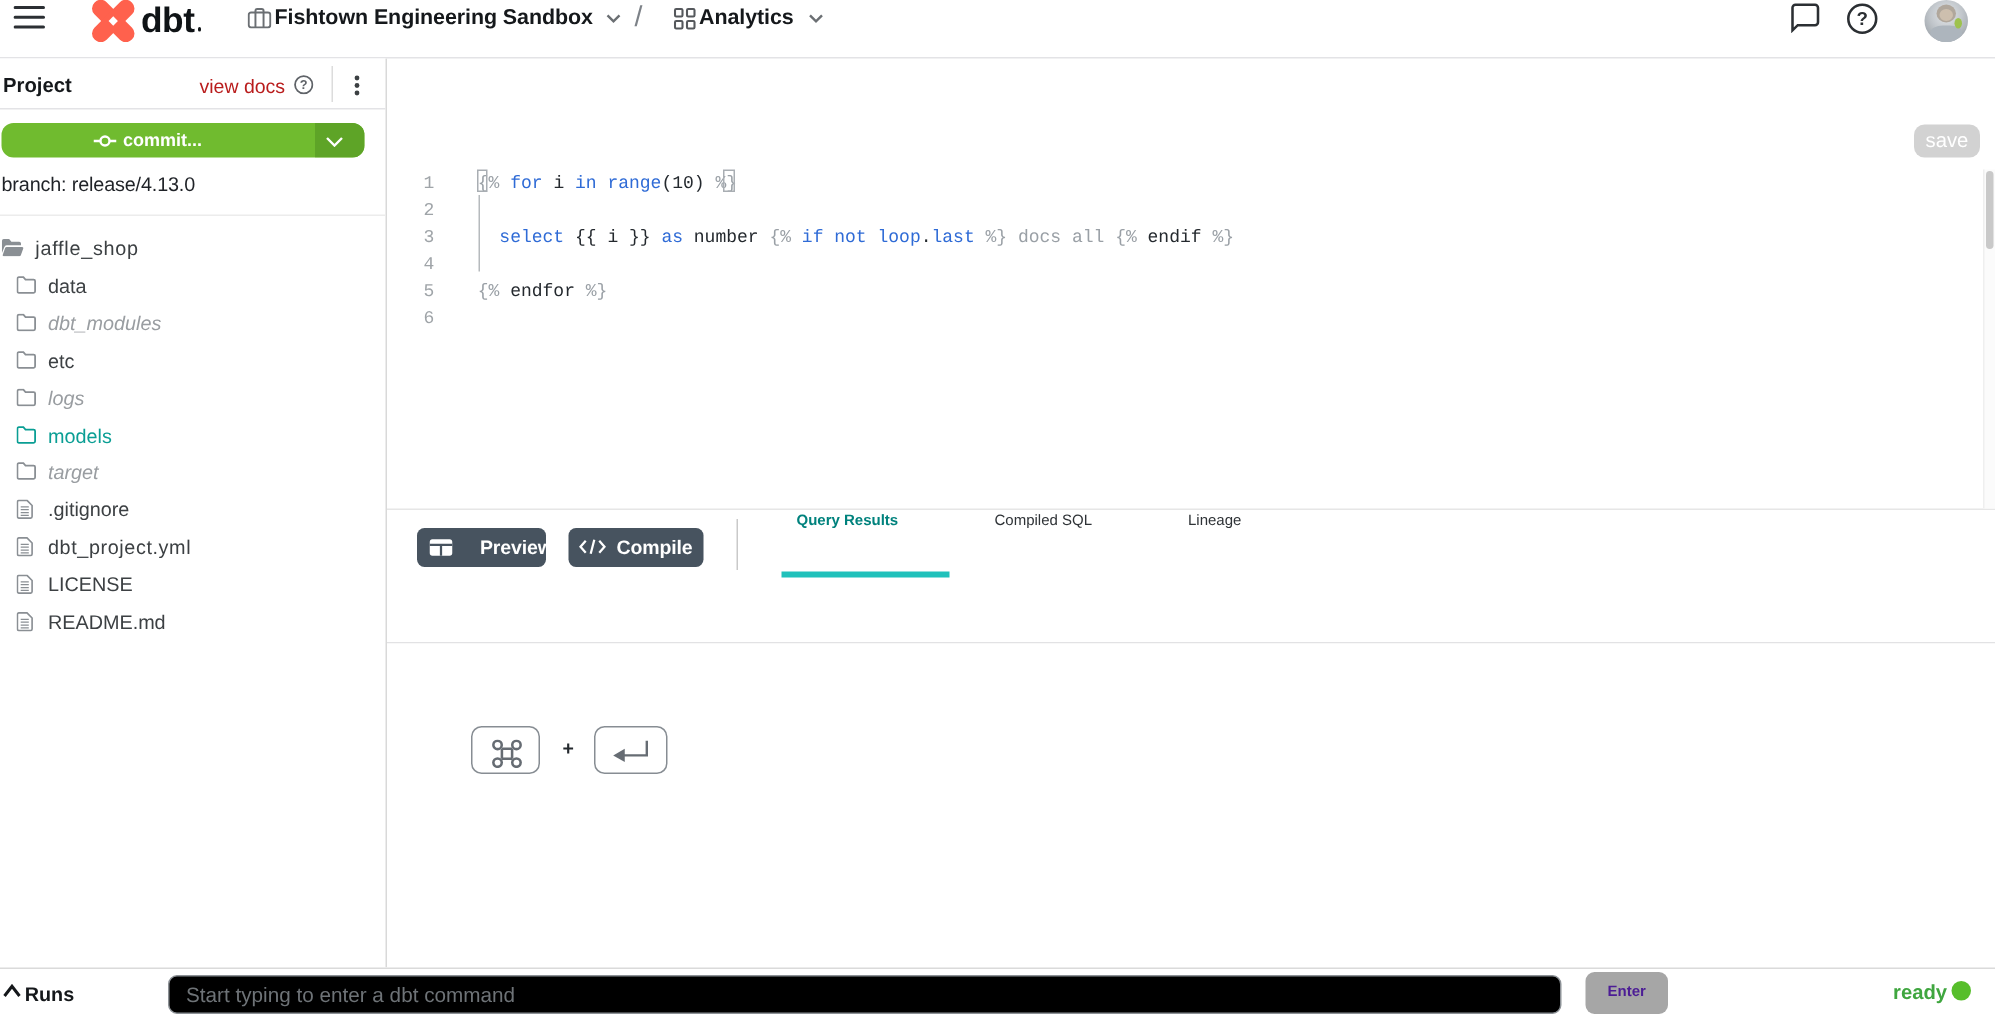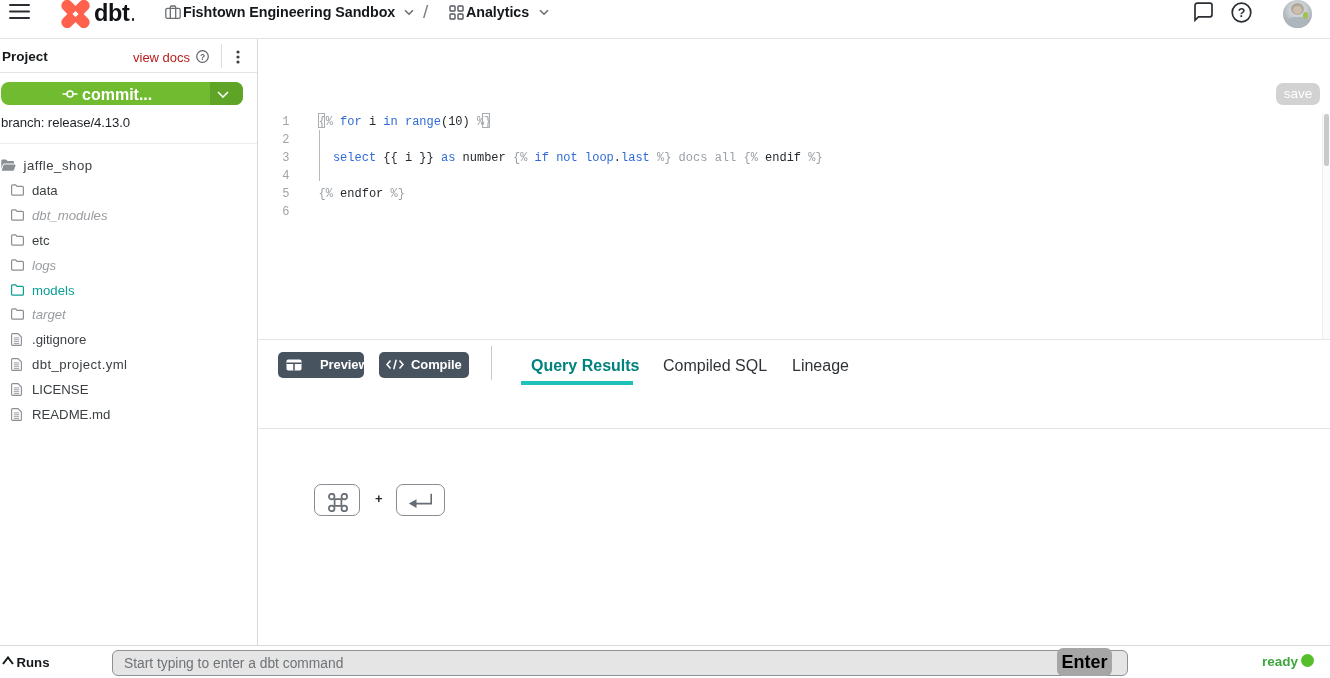--- a/index.html
+++ b/index.html
@@ -20,21 +20,21 @@
 
 #sidebar { position:absolute; left:0; top:39px; width:258px; height:606px; background:#fff;
   border-right:1px solid #d9d9d9; }
 #sb-header { position:absolute; left:0; top:0; width:257px; height:34px; border-bottom:1px solid #e3e3e6; }
 #sb-project { position:absolute; left:2px; top:10px; font-size:13.5px; font-weight:700; color:#15181b; }
 #sb-viewdocs { position:absolute; left:133px; top:11px; font-size:13px; color:#b91c1c; }
 #sb-divider { position:absolute; left:221px; top:5px; width:1px; height:24px; background:#dcdcdc; }
 #commit-btn { position:absolute; left:1px; top:43px; width:242px; height:23px; border-radius:8px;
   background:#70bb2f; overflow:hidden; }
 #commit-btn .right { position:absolute; right:0; top:0; width:33px; height:23px; background:#5ea427; }
-#commit-label { position:absolute; left:81px; top:4px; font-size:16px; font-weight:700; color:#fff; letter-spacing:0; }
+#commit-label { position:absolute; left:81px; top:4px; font-size:12px; font-weight:700; color:#fff; letter-spacing:0; }
 #branch { position:absolute; left:1px; top:76px; font-size:13.2px; color:#1f2227; letter-spacing:-0.1px; }
 #sb-sep2 { position:absolute; left:0; top:104px; width:257px; height:1px; background:#ececec; }
 .trow { position:absolute; left:0; height:20px; font-size:13.2px; color:#3c4043; white-space:nowrap; }
 .trow.italic { font-style:italic; color:#999da1; }
 .trow.teal { color:#0a9e94; }
 .trow svg { position:absolute; }
 
 
 #tabrow { position:absolute; left:258px; top:39px; width:1072px; height:34px; background:#f5f6f7;
   border-bottom:1px solid #e2e2e4; }
@@ -56,38 +56,38 @@
 #gutterline { position:absolute; left:60.8px; top:16.5px; width:1px; height:51px; background:#b6babd; }
 .brbox { position:absolute; width:7.5px; height:15px; border:1px solid #a9aeb3; }
 #edscroll { position:absolute; left:1066px; top:1px; width:5px; height:52px; background:#c9c9c9; border-radius:3px; }
 
 
 #restoolbar { position:absolute; left:258px; top:340px; width:1072px; height:89px; background:#fff;
   border-bottom:1px solid #e2e2e4; }
 .dkbtn { position:absolute; top:12px; height:25.5px; background:#47535f; border-radius:5px;
   color:#fff; font-size:13px; font-weight:700; letter-spacing:-0.1px; line-height:25.5px; }
 #sep-v { position:absolute; left:233px; top:6px; width:1px; height:34px; background:#c9c9c9; }
-.rtab { position:absolute; top:17px; font-size:16px; color:#2f3337; }
+.rtab { position:absolute; top:2px; font-size:10px; color:#2f3337; }
 #qr-tab { color:#00827d; font-weight:700; }
 #qr-underline { position:absolute; left:263px; top:41px; width:112px; height:3.5px; background:#20c1bb; }
 
 
 #results { position:absolute; left:258px; top:429px; width:1072px; height:216px; background:#fff; }
 .kbd { position:absolute; top:55px; height:31.5px; border:1.3px solid #878d93; border-radius:7px; background:#fff; }
 #res-caption { position:absolute; left:56px; top:100px; font-style:italic; font-size:14.5px; color:#24292e; letter-spacing:0.08px; }
 
 
 #bottombar { position:absolute; left:0; top:645px; width:1330px; height:33px; background:#fff;
   border-top:1px solid #dadada; }
 #runs { position:absolute; left:16.5px; top:9px; font-size:13.2px; font-weight:700; color:#15181b; }
-#cmdinput { position:absolute; left:112px; top:3.5px; width:1016px; height:26px; border:1px solid #8c9196;
-  border-radius:6px; background:#e5e5e5; }
+#cmdinput { position:absolute; left:112px; top:3.5px; width:929px; height:26px; border:1px solid #8c9196;
+  border-radius:6px; background:#000000; }
 #cmdinput span { position:absolute; left:11px; top:5px; font-size:13.8px; color:#6e7377; }
 #enterbtn { position:absolute; left:1057px; top:1.5px; width:55px; height:28px; background:#a6a6a6;
-  border-radius:6px; color:#000000; font-weight:700; font-size:18px; text-align:center; line-height:28px; }
+  border-radius:6px; color:#4c1d95; font-weight:700; font-size:10px; text-align:center; line-height:28px; }
 #ready { position:absolute; left:1262px; top:7.5px; font-size:13.5px; font-weight:700; color:#3fa63f; }
 #readydot { position:absolute; left:1301px; top:8px; width:13px; height:13px; border-radius:50%; background:#57be2b; }
 </style>
 </head>
 <body>
 <div id="page">
 
   <div id="navbar">
     <svg class="abs" style="left:9px;top:4px" width="21" height="16" viewBox="0 0 21 16">
       <rect x="0" y="0" width="21" height="2" rx="1" fill="#2b2f33"></rect>

